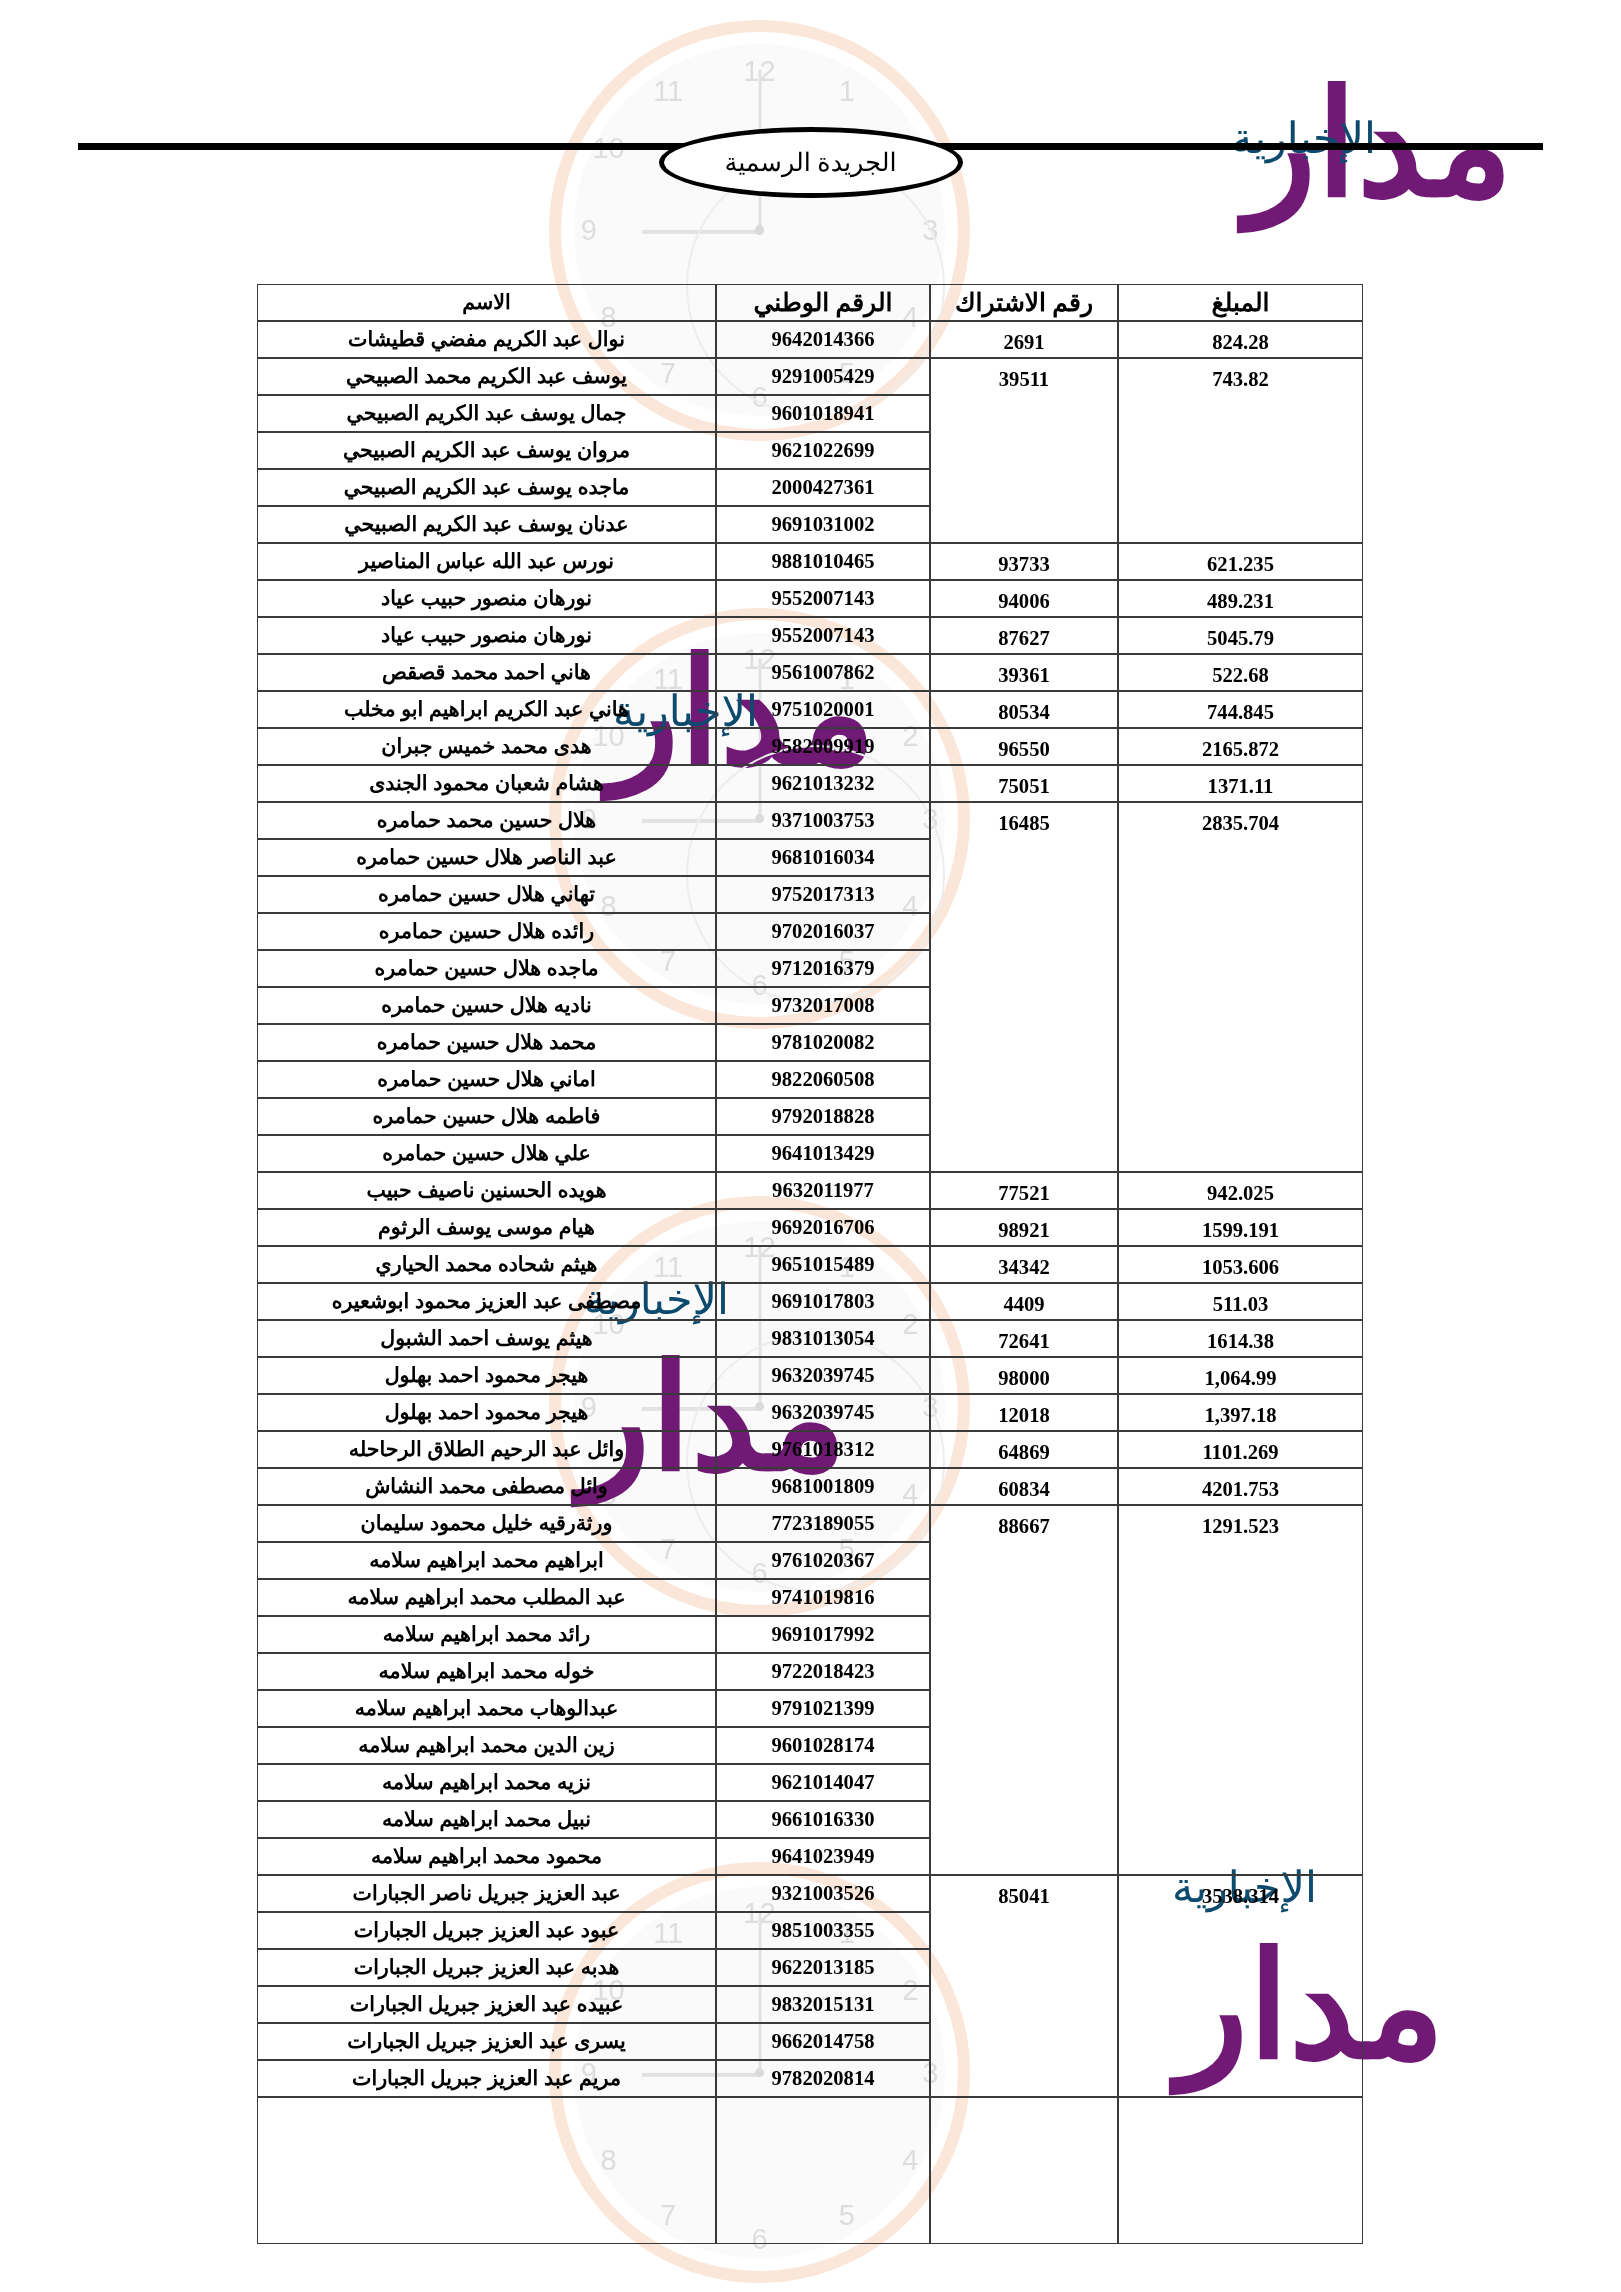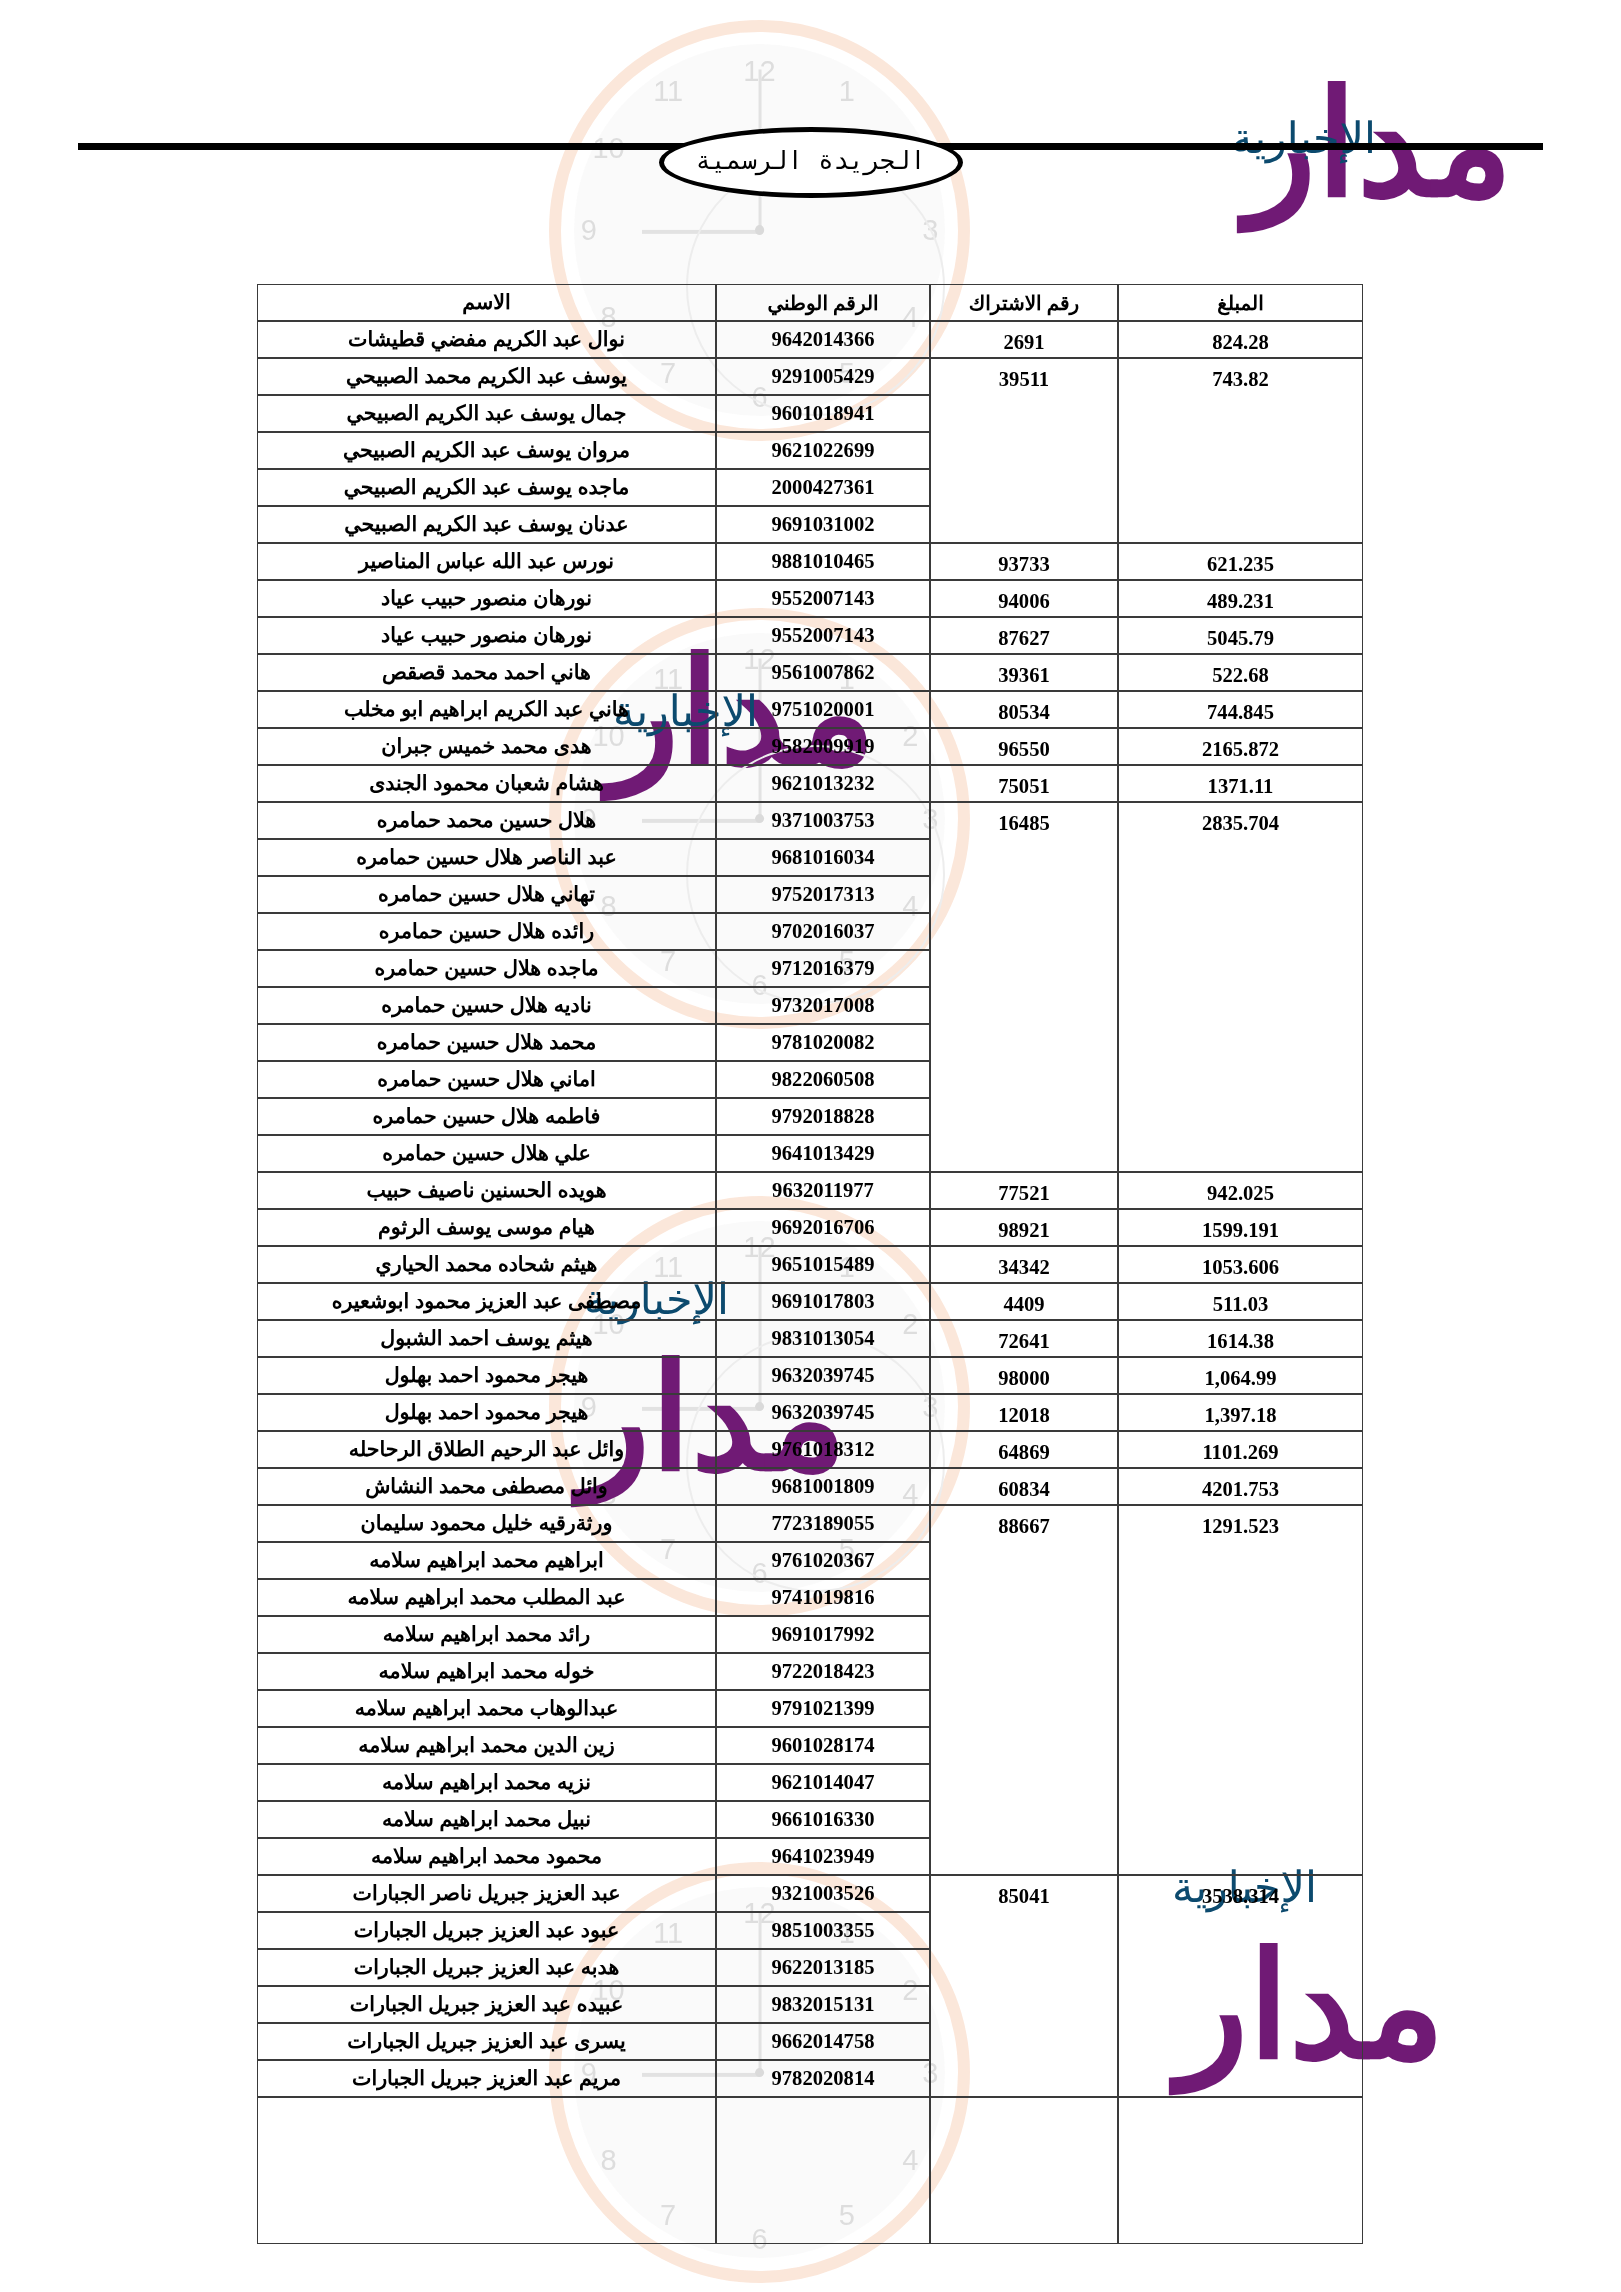--- a/index.html
+++ b/index.html
@@ -126,21 +126,21 @@
     width: 294px;
     height: 61px;
     border: 5.9px solid #000;
     border-radius: 50%;
     background: #fff;
     display: flex;
     align-items: center;
     justify-content: center;
   }
   .gazette-oval span {
-    font-family: Liberation Mono, monospace;
+    font-family: Liberation Serif, serif;
     font-size: 25.5px;
     font-weight: normal;
     color: #000;
     line-height: 1;
   }
 
   
   .table-wrap {
     position: absolute;
     top: 284px;
@@ -167,21 +167,21 @@
     font-size: 20.6px;
     font-weight: bold;
     color: #000;
     text-align: center;
     vertical-align: middle;
     background: transparent;
     line-height: 1.1;
     box-sizing: border-box;
   }
   table.gz th {
-    font-size: 20px;
+    font-size: 25px;
     font-weight: bold;
   }
   table.gz td.num, table.gz th.num {
     font-family: "Liberation Serif", serif;
     direction: ltr;
   }
   table.gz td.name, table.gz th.name {
     font-family: "Liberation Sans", sans-serif;
     font-size: 20.6px;
     font-weight: bold;

